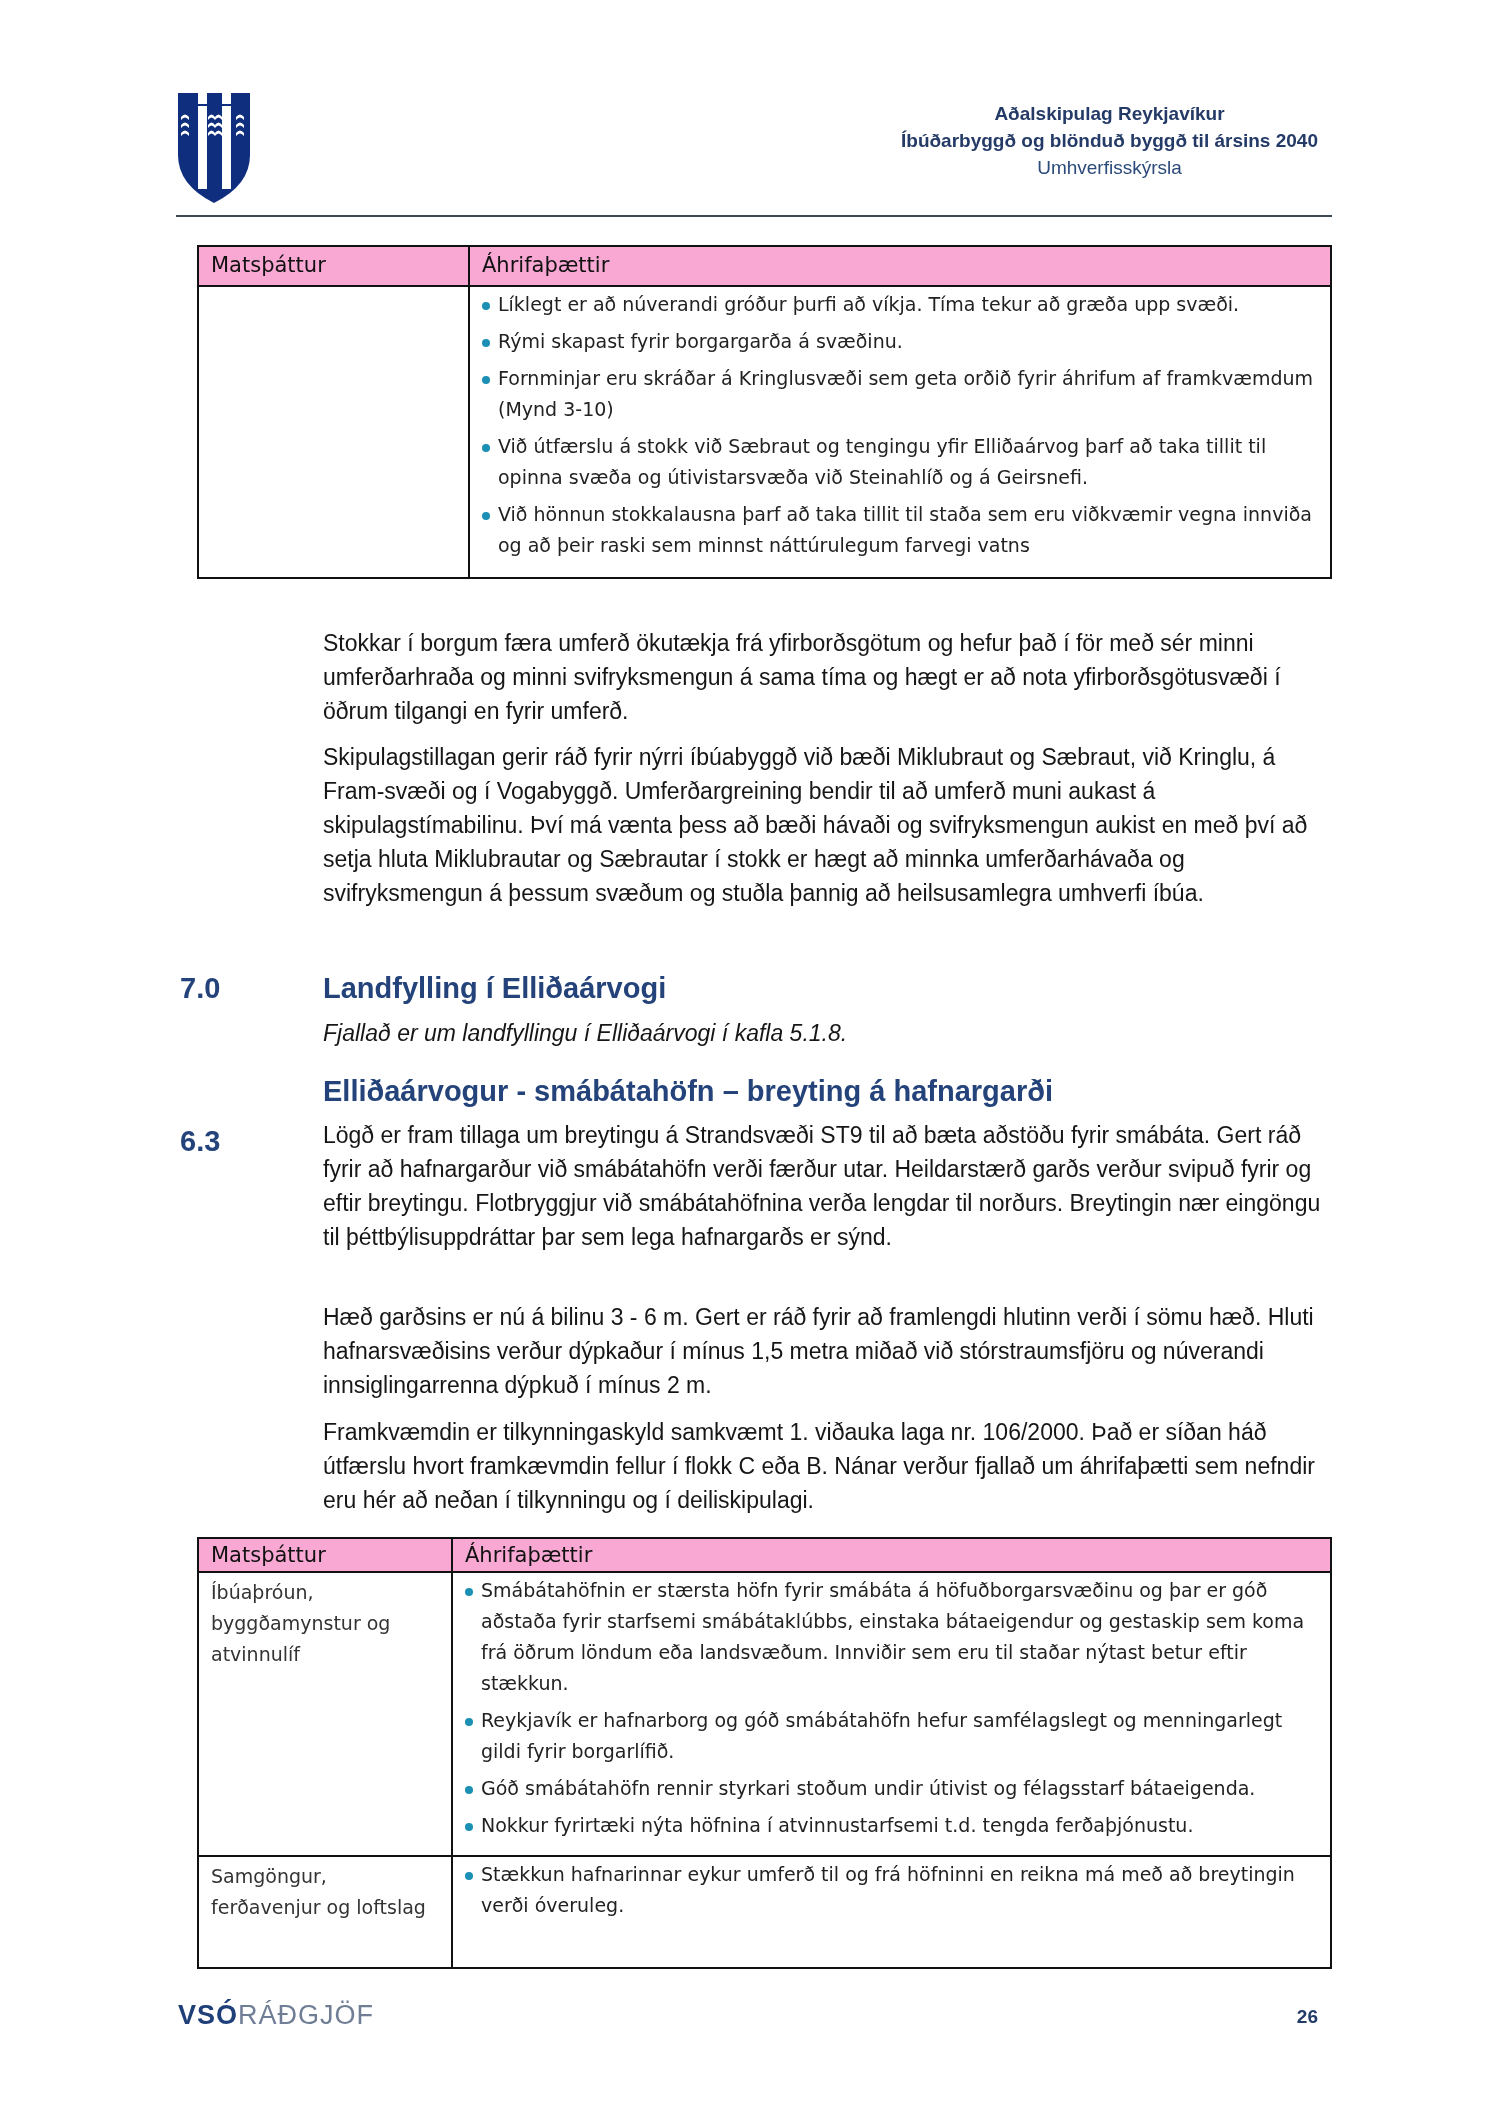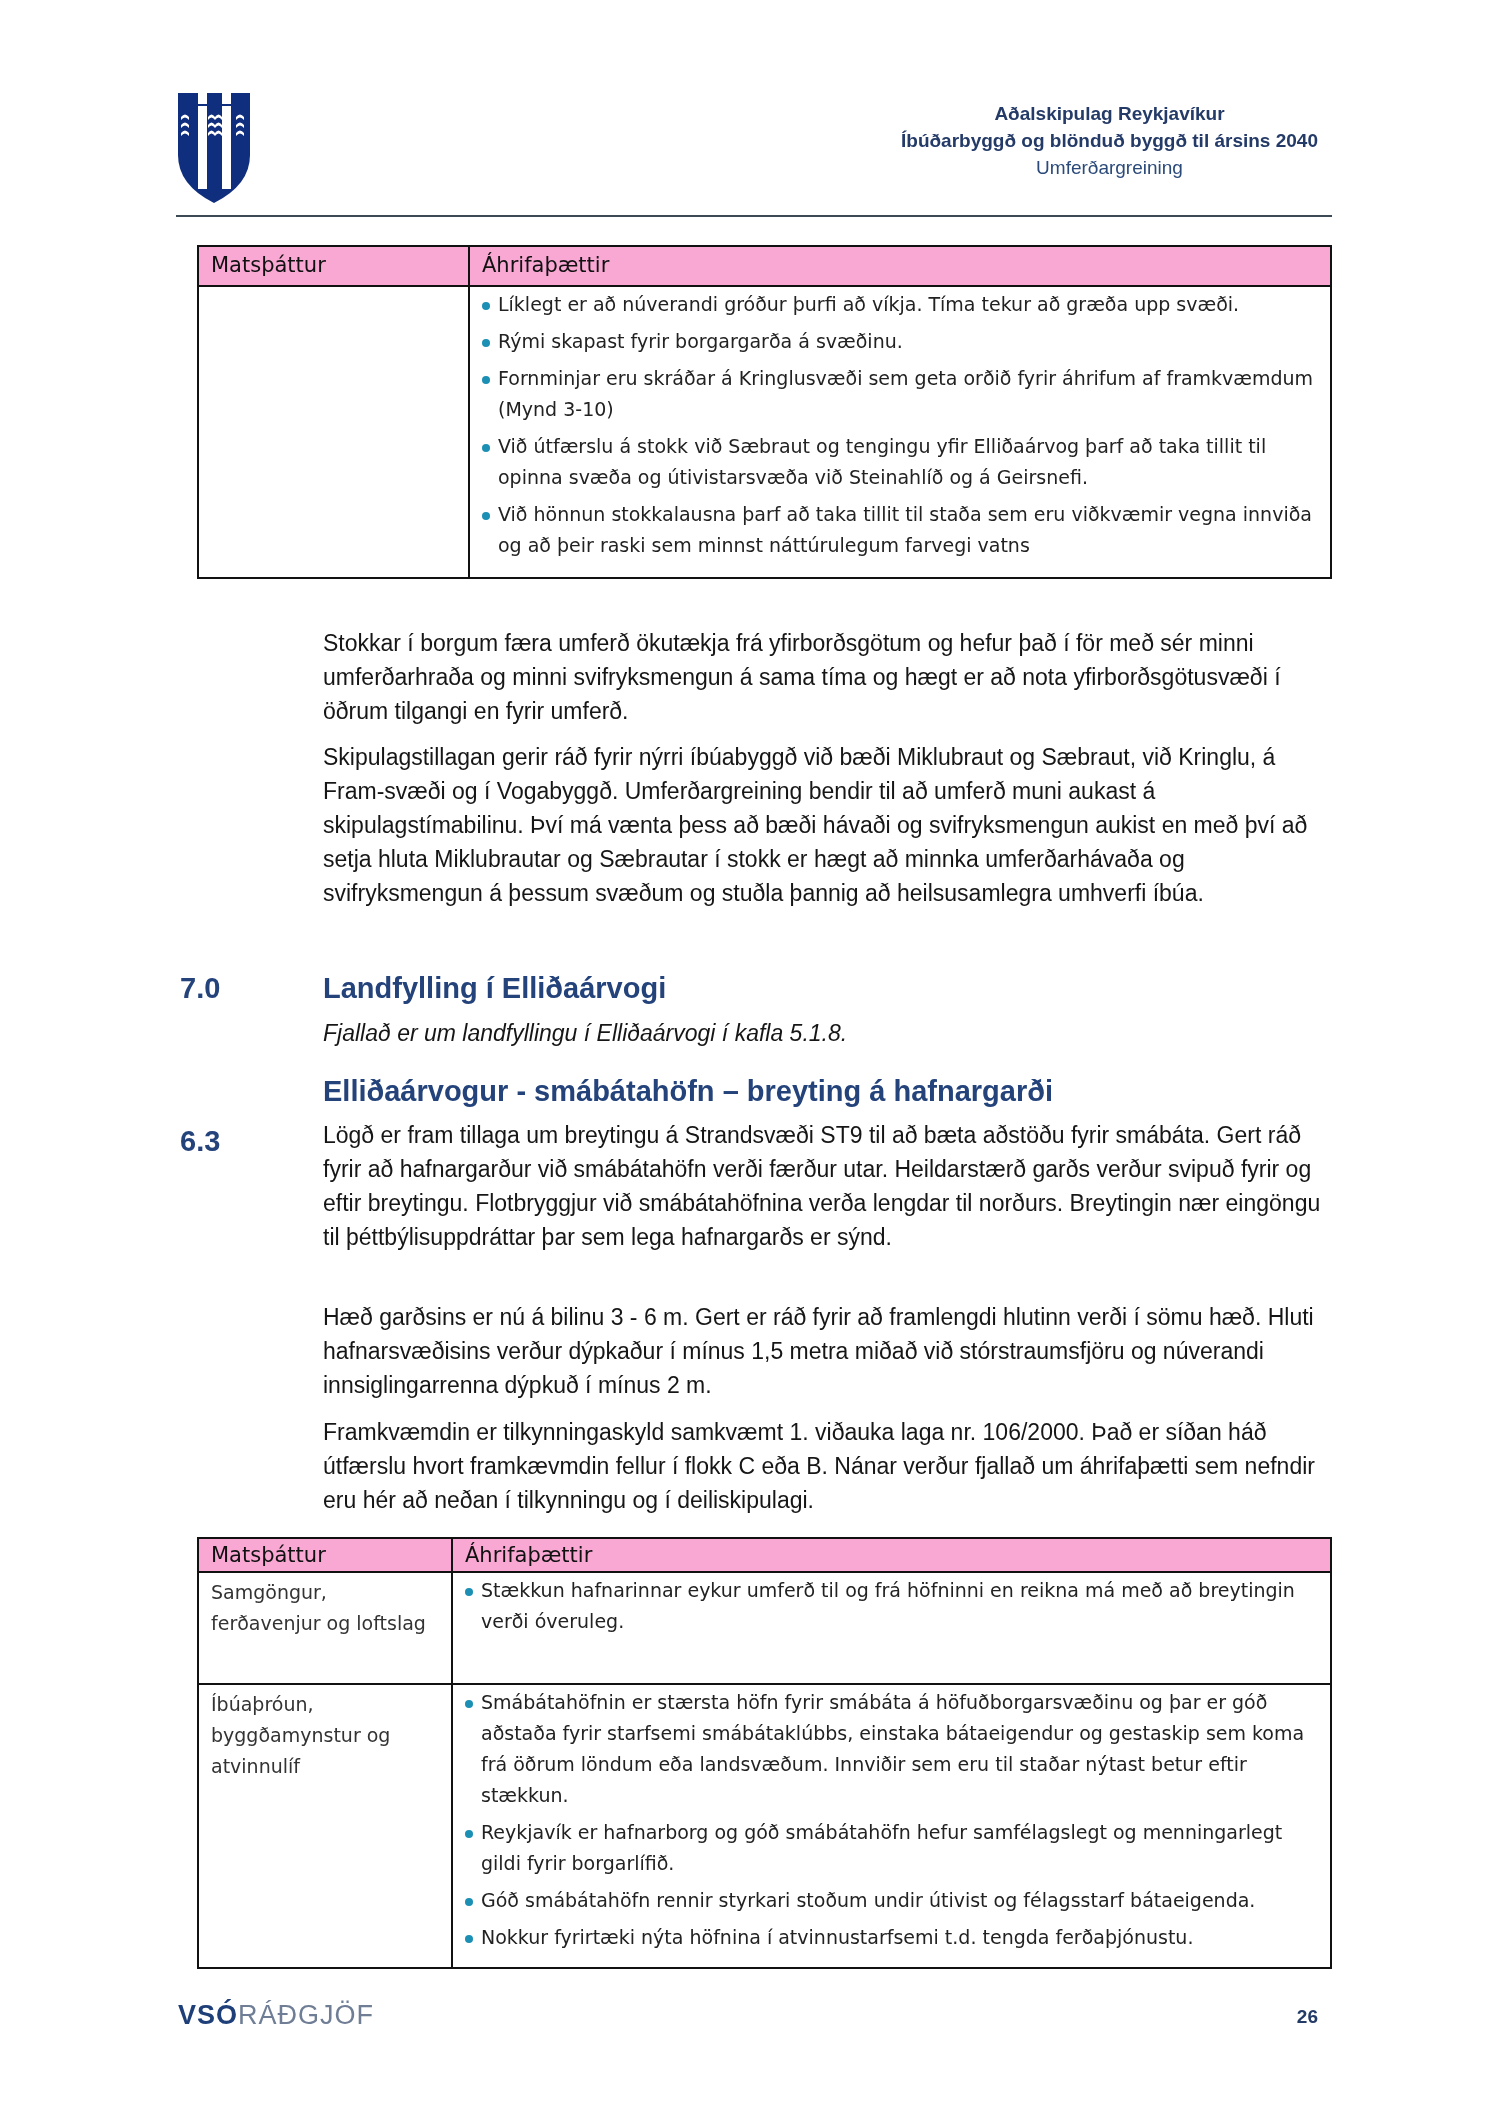--- a/index.html
+++ b/index.html
@@ -55,21 +55,21 @@
       <path d="M58 24 q4 -5 8 0 l0 3 q-4 -5 -8 0 z"></path>
       <path d="M58 32 q4 -5 8 0 l0 3 q-4 -5 -8 0 z"></path>
       <path d="M58 40 q4 -5 8 0 l0 3 q-4 -5 -8 0 z"></path>
     </g>
   </svg>
 </div>
 
 <div class="abs hdr">
   <div class="l1">Aðalskipulag Reykjavíkur</div>
   <div class="l2">Íbúðarbyggð og blönduð byggð til ársins 2040</div>
-  <div class="l3">Umferðargreining</div>
+  <div class="l3">Umhverfisskýrsla</div>
 </div>
 <div class="abs rule"></div>
 
 <table class="ev" style="left:197px; top:245px; width:1135px;">
   <tbody>
       <tr>
     <th style="width:245px;">Matsþáttur</th>
     <th>Áhrifaþættir</th>
   </tr>
   <tr>
@@ -100,35 +100,35 @@
 <div class="abs para" style="top:1300px;">Hæð garðsins er nú á bilinu 3 - 6 m. Gert er ráð fyrir að framlengdi hlutinn verði í sömu hæð. Hluti hafnarsvæðisins verður dýpkaður í mínus 1,5 metra miðað við stórstraumsfjöru og núverandi innsiglingarrenna dýpkuð í mínus 2 m.</div>
 <div class="abs para" style="top:1415px;">Framkvæmdin er tilkynningaskyld samkvæmt 1. viðauka laga nr. 106/2000. Það er síðan háð útfærslu hvort framkævmdin fellur í flokk C eða B. Nánar verður fjallað um áhrifaþætti sem nefndir eru hér að neðan í tilkynningu og í deiliskipulagi.</div>
 
 <table class="ev" style="left:197px; top:1537px; width:1135px;">
   <tbody>
       <tr>
     <th style="width:228px; height:22px; padding-top:4px; padding-bottom:4px;">Matsþáttur</th>
     <th style="height:22px; padding-top:4px; padding-bottom:4px;">Áhrifaþættir</th>
   </tr>
   <tr>
-    <td class="col1" style="height:98px;">Samgöngur, ferðavenjur og loftslag</td>
-    <td>
-      <ul class="bl">
-        <li><span class="dot"></span><span>Stækkun hafnarinnar eykur umferð til og frá höfninni en reikna má með að breytingin verði óveruleg.</span></li>
-      </ul>
-    </td>
-  </tr>
-  <tr>
     <td class="col1">Íbúaþróun, byggðamynstur og atvinnulíf</td>
     <td>
       <ul class="bl">
         <li><span class="dot"></span><span>Smábátahöfnin er stærsta höfn fyrir smábáta á höfuðborgarsvæðinu og þar er góð aðstaða fyrir starfsemi smábátaklúbbs, einstaka bátaeigendur og gestaskip sem koma frá öðrum löndum eða landsvæðum. Innviðir sem eru til staðar nýtast betur eftir stækkun.</span></li>
         <li><span class="dot"></span><span>Reykjavík er hafnarborg og góð smábátahöfn hefur samfélagslegt og menningarlegt gildi fyrir borgarlífið.</span></li>
         <li><span class="dot"></span><span>Góð smábátahöfn rennir styrkari stoðum undir útivist og félagsstarf bátaeigenda.</span></li>
         <li><span class="dot"></span><span>Nokkur fyrirtæki nýta höfnina í atvinnustarfsemi t.d. tengda ferðaþjónustu.</span></li>
+      </ul>
+    </td>
+  </tr>
+  <tr>
+    <td class="col1" style="height:98px;">Samgöngur, ferðavenjur og loftslag</td>
+    <td>
+      <ul class="bl">
+        <li><span class="dot"></span><span>Stækkun hafnarinnar eykur umferð til og frá höfninni en reikna má með að breytingin verði óveruleg.</span></li>
       </ul>
     </td>
   </tr>
 </tbody>
   </table>
 
 <div class="abs foot-logo">
   <span class="vso">VSÓ</span><span class="rad">RÁÐGJÖF</span>
 </div>
 <div class="abs pagenum">26</div>

